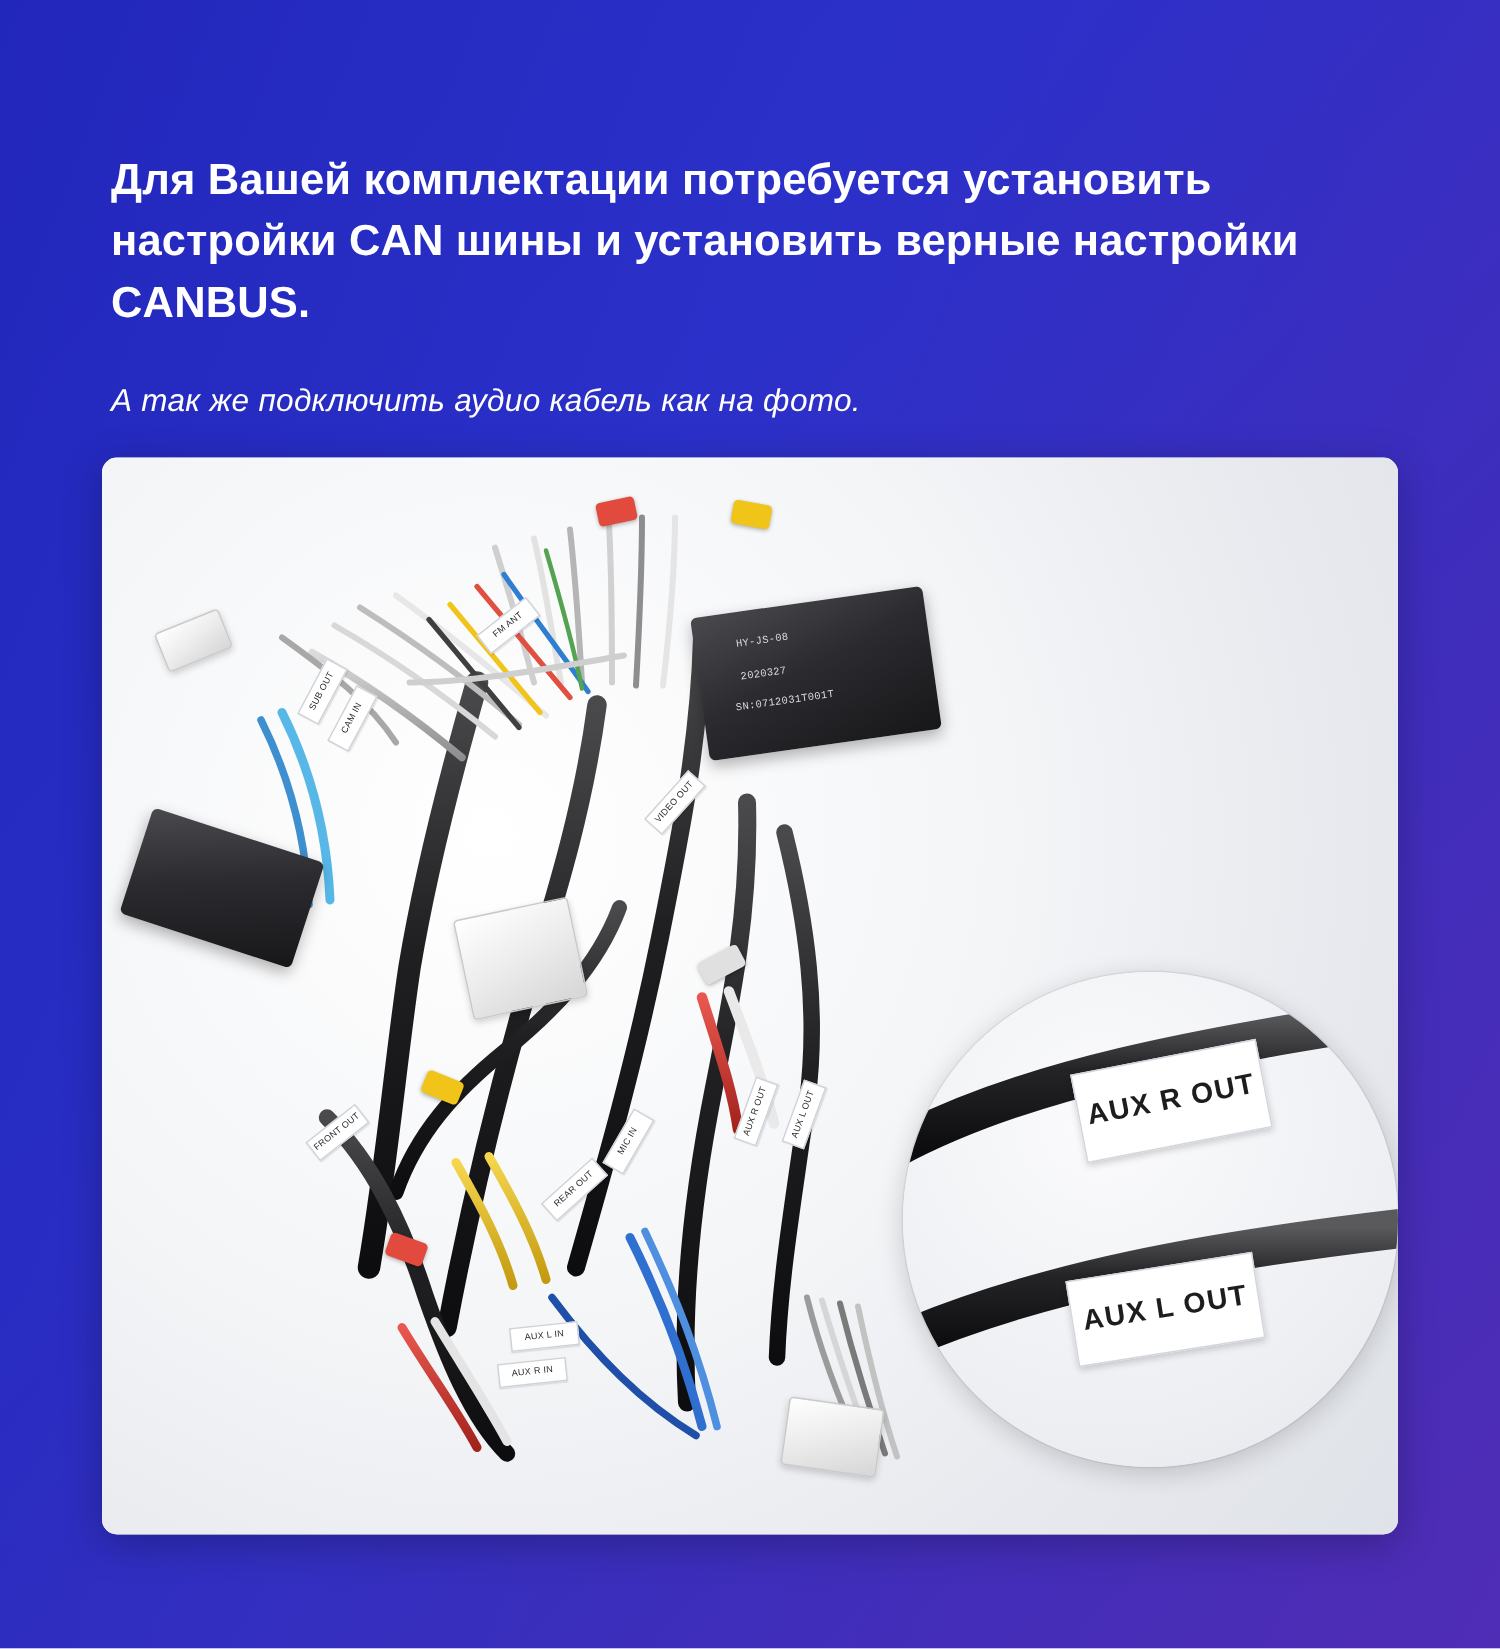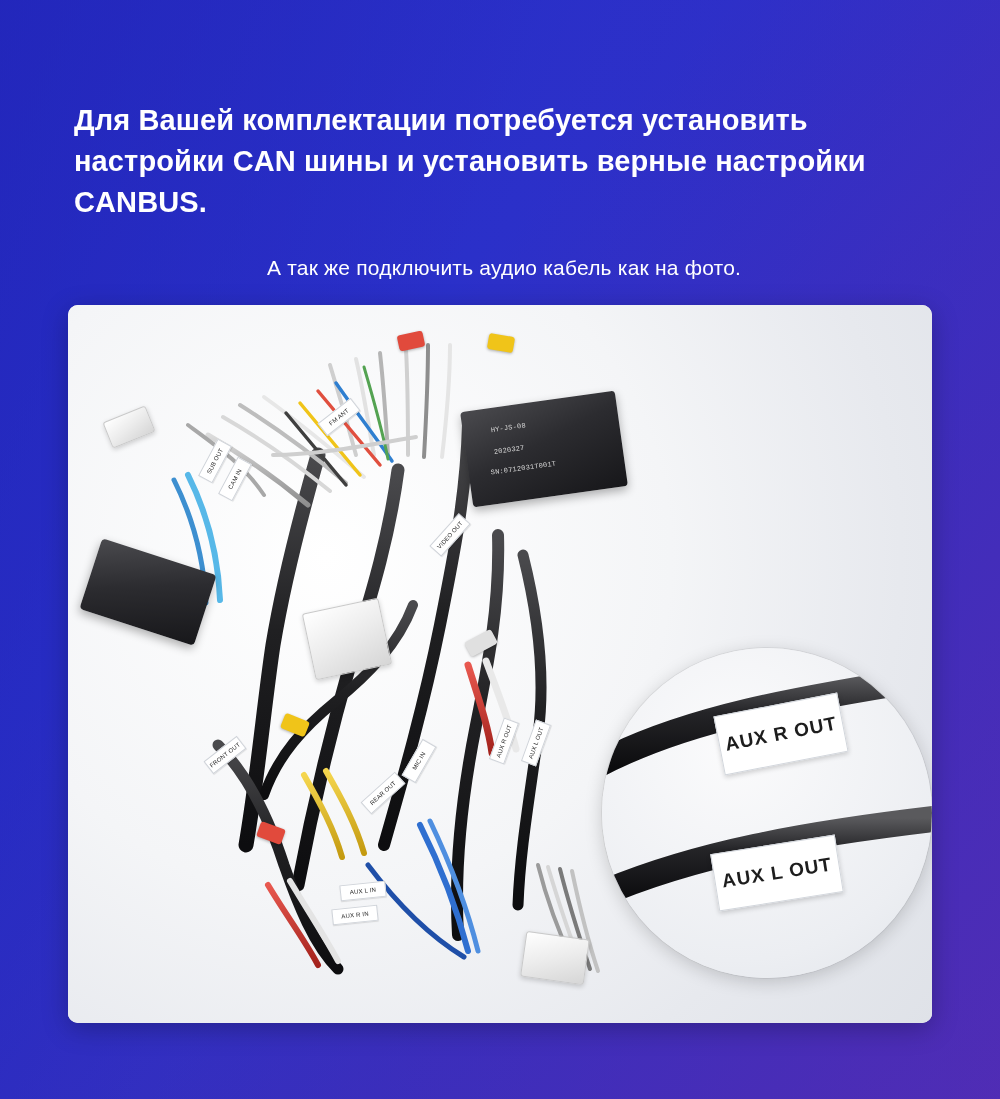--- a/index.html
+++ b/index.html
@@ -41,26 +41,27 @@
     line-height: 1.42;
     letter-spacing: 0.1px;
     z-index: 3;
     margin-top: 32px;
   }
   .subline {
     position: absolute;
     left: 74px;
     top: 256px;
     width: 860px;
-    text-align: center;
+    text-align: left;
     color: #ffffff;
     font-size: 21px;
     font-weight: normal;
     letter-spacing: 0.2px;
     z-index: 3;
+    font-style: italic;
   }
 
   .photo-card {
     position: absolute;
     left: 68px;
     top: 305px;
     width: 864px;
     height: 718px;
     background: #f2f3f5;
     border-radius: 10px;

